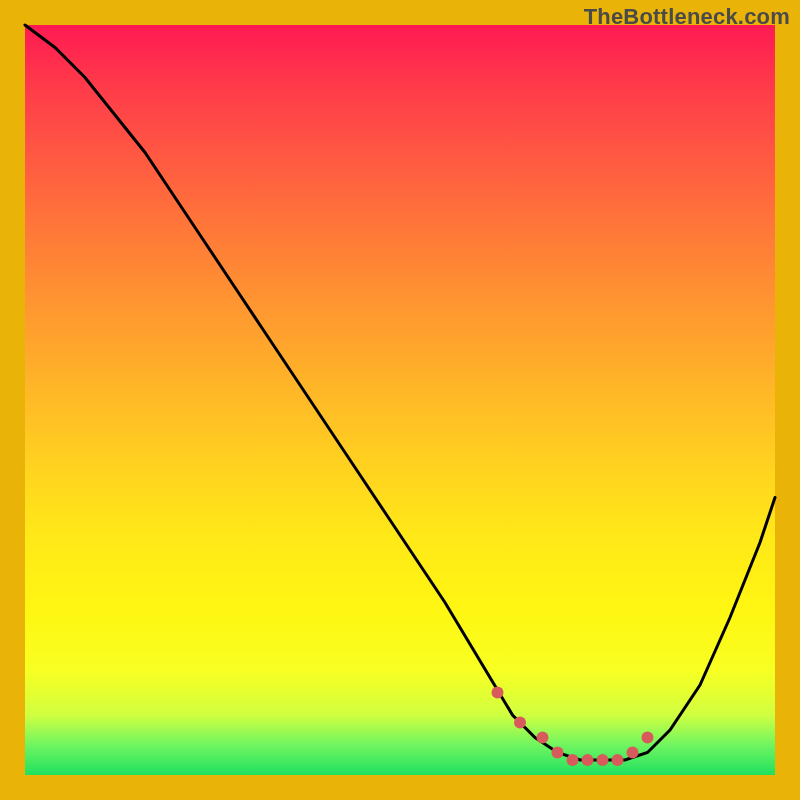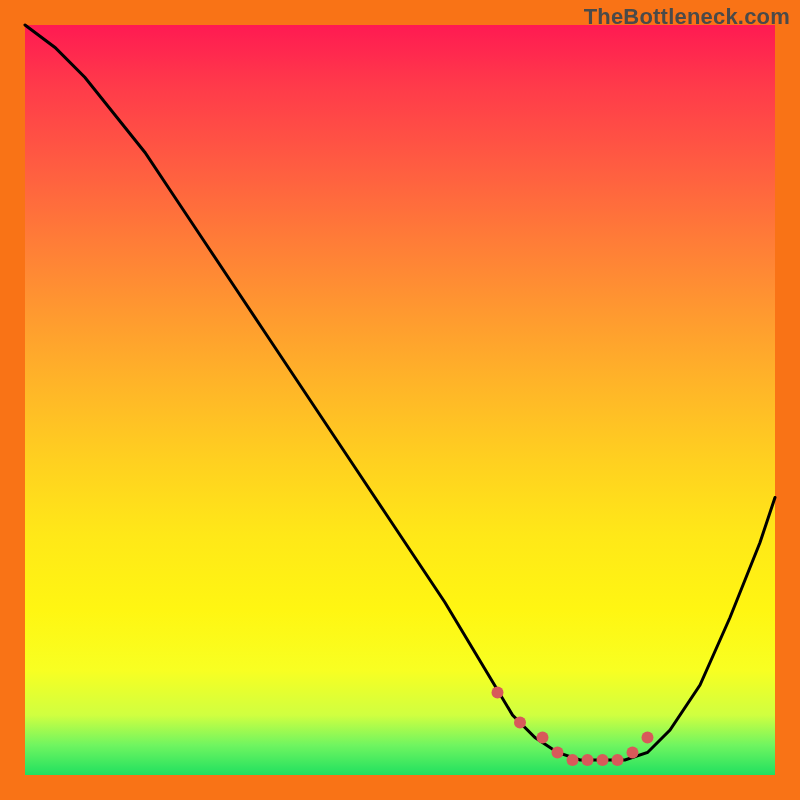--- a/index.html
+++ b/index.html
@@ -8,21 +8,21 @@
     width: 800px;
     height: 800px;
     overflow: hidden;
     background: #000;
     font-family: Arial, Helvetica, sans-serif;
   }
   .frame {
     position: relative;
     width: 800px;
     height: 800px;
-    background: #f97316;
+    background: #eab308;
   }
   .plot {
     position: absolute;
     left: 25px;
     top: 25px;
     width: 750px;
     height: 750px;
     background: linear-gradient(
       to bottom,
       #ff1a52 0%,

